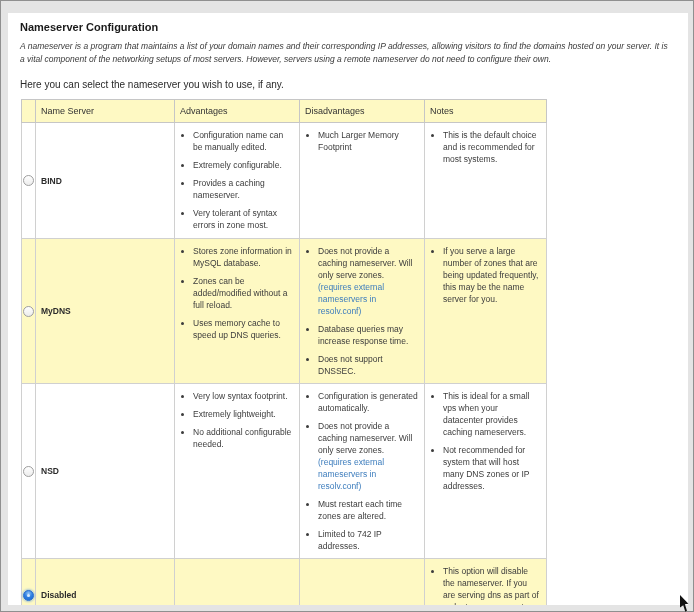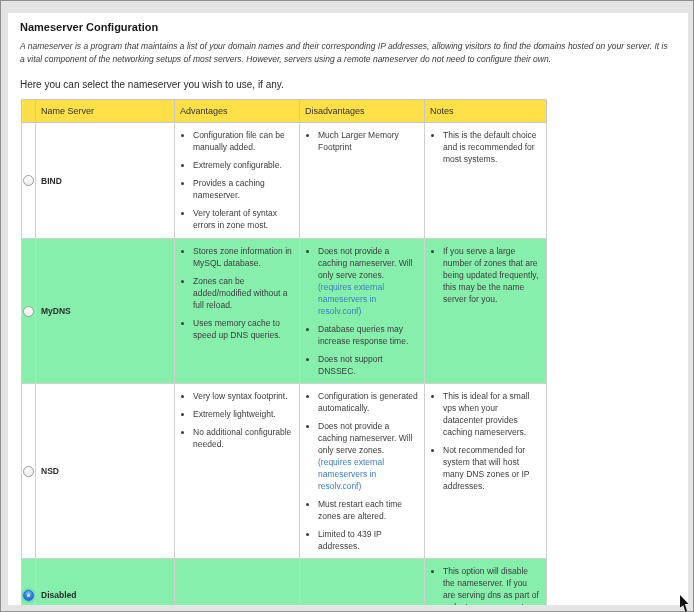--- a/index.html
+++ b/index.html
@@ -27,29 +27,29 @@
   .instruction{
     margin:13px 12px 0 12px;
     font-size:10px;color:#2a2a2a;
   }
   table.ns-table{
     border-collapse:collapse;table-layout:fixed;
     margin:9px 0 0 13px;width:525px;
     font-size:8.5px;color:#3c3c3c;
   }
   .ns-table th{
-    background:#fde047;border:1px solid #c6c6c6;
+    background:#fef9c3;border:1px solid #c6c6c6;
     font-size:9px;font-weight:normal;color:#333;text-align:left;
     padding:5px 5px;height:12px;box-sizing:content-box;
   }
   .ns-table td{
     border:1px solid #d0d0d0;vertical-align:top;
     padding:6px 6px 6px 5px;box-sizing:border-box;
   }
-  .ns-table tr.alt td{background:#86efac;}
+  .ns-table tr.alt td{background:#fef9c3;}
   td.radio-cell{vertical-align:middle;text-align:center;padding:0;}
   td.name-cell{
     vertical-align:middle;text-align:left;
     font-weight:bold;color:#2b2b2b;
   }
   .col-radio{width:14px;}
   .col-name{width:139px;}
   .col-adv{width:125px;}
   .col-dis{width:125px;}
   .col-notes{width:122px;}
@@ -103,21 +103,21 @@
           <th>Disadvantages</th>
           <th>Notes</th>
         </tr>
       </thead>
       <tbody id="rows">
           <tr style="height: 116px;">
             <td class="radio-cell"><span class="radio"></span></td>
             <td class="name-cell">BIND</td>
             <td class="list-cell advantages-cell">
               <ul>
-                <li>Configuration file can be manually added.</li>
+                <li>Configuration name can be manually edited.</li>
                 <li>Extremely configurable.</li>
                 <li>Provides a caching nameserver.</li>
                 <li>Very tolerant of syntax errors in zone most.</li>
               </ul>
             </td>
             <td class="list-cell disadvantages-cell">
               <ul>
                 <li>Much Larger Memory Footprint</li>
               </ul>
             </td>
@@ -158,21 +158,21 @@
                 <li>Very low syntax footprint.</li>
                 <li>Extremely lightweight.</li>
                 <li>No additional configurable needed.</li>
               </ul>
             </td>
             <td class="list-cell disadvantages-cell">
               <ul>
                 <li>Configuration is generated automatically.</li>
                 <li><span>Does not provide a caching nameserver. Will only serve zones.</span><span class="link">(requires external nameservers in resolv.conf)</span></li>
                 <li>Must restart each time zones are altered.</li>
-                <li>Limited to 439 IP addresses.</li>
+                <li>Limited to 742 IP addresses.</li>
               </ul>
             </td>
             <td class="list-cell notes-cell">
               <ul>
                 <li>This is ideal for a small vps when your datacenter provides caching nameservers.</li>
                 <li>Not recommended for system that will host many DNS zones or IP addresses.</li>
               </ul>
             </td>
           </tr>
           <tr class="alt" style="height: 70px;">

